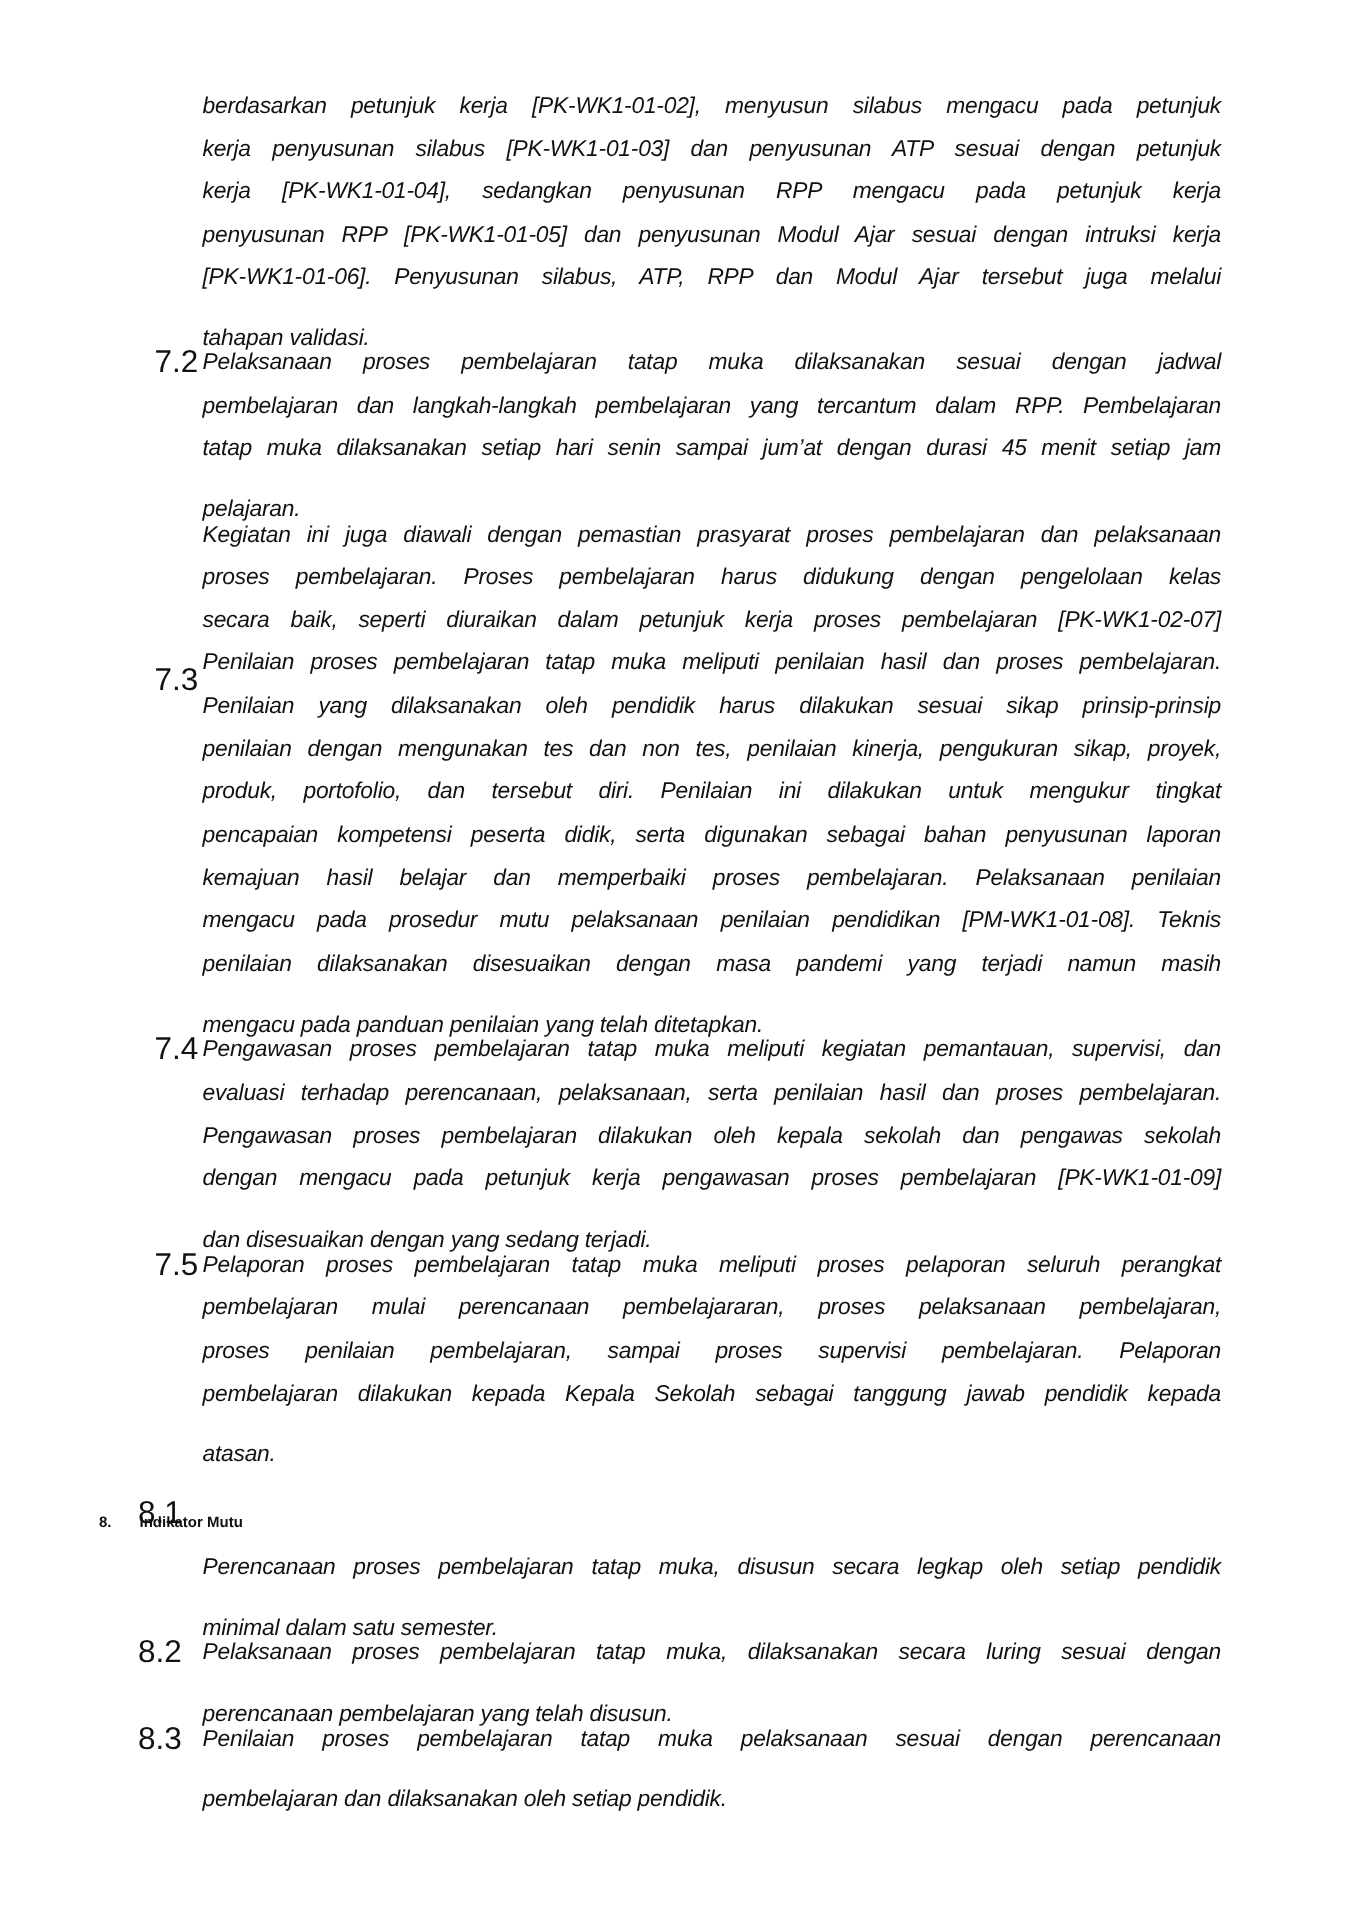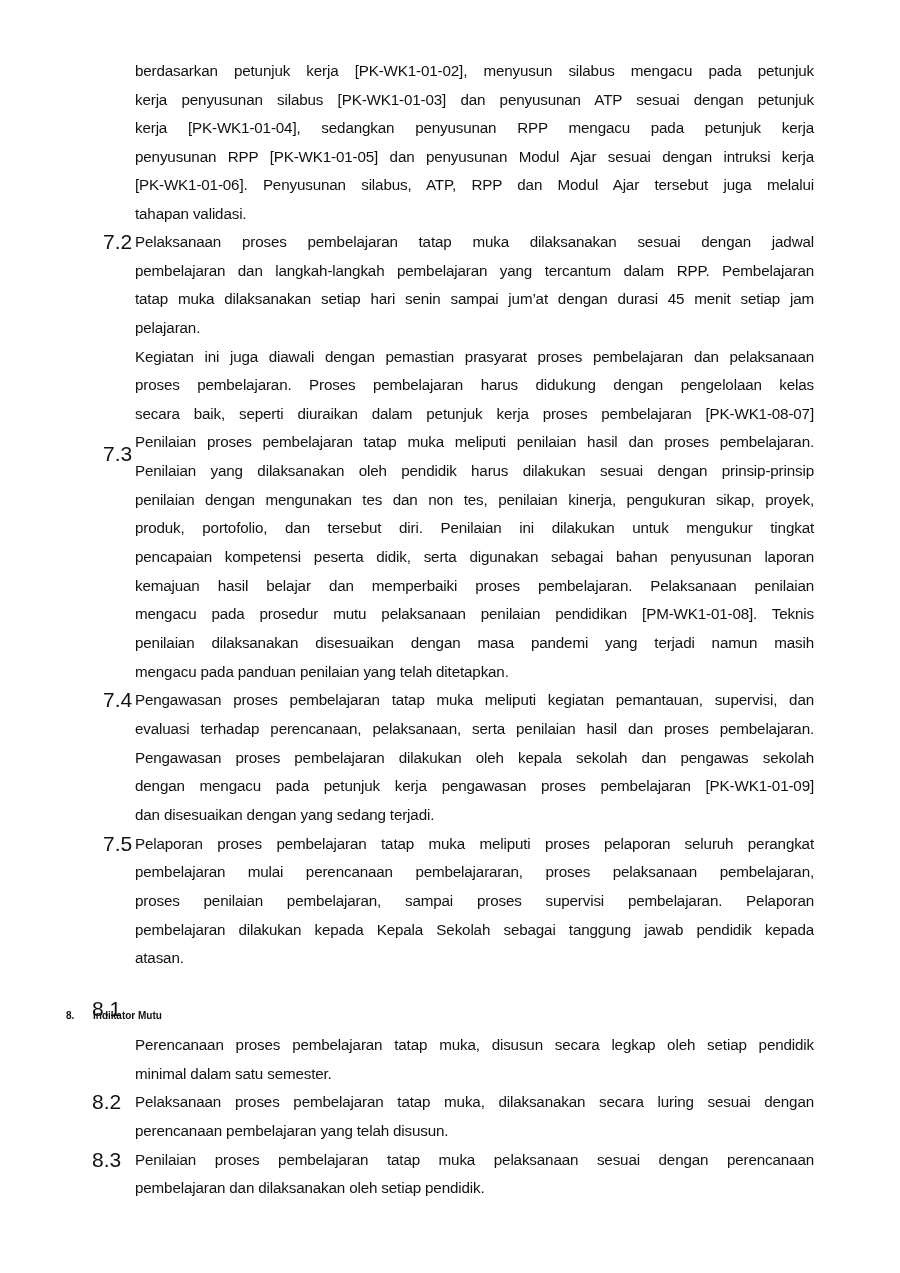--- a/index.html
+++ b/index.html
@@ -1,22 +1,22 @@
 <!DOCTYPE html>
 <html><head>
   <meta charset="utf-8">
   <style>
     html, body { margin: 0; padding: 0; background: #ffffff; }
     body { width: 900px; height: 1273px; position: relative; overflow: hidden;
            font-family: "Liberation Sans", sans-serif; color: #111111; }
     .page { position: absolute; left: 0; top: 0; width: 900px; height: 1273px; }
     .line { position: absolute; left: 135px; width: 679px; height: 20px;
             font-size: 15.2px; line-height: 20px; white-space: nowrap;
-            text-align: justify; text-align-last: justify; letter-spacing: -0.15px; }
-    .line.last { text-align-last: left; }
+            text-align: justify; text-align-last: justify; letter-spacing: -0.15px; font-style: italic; }
+    .line.last { text-align-last: left; margin-top: 12px; }
     .num { position: absolute; font-size: 21px; line-height: 20px; white-space: nowrap; }
     .heading { position: absolute; left: 66px; font-size: 10px; line-height: 20px; font-weight: bold; white-space: nowrap; }
     .heading .hn { display: inline-block; width: 27px; }
   </style>
 </head>
 <body>
 
 <div class="page">
 
   <div>
@@ -29,27 +29,27 @@
   </div>
 
   <div>
     <span class="num" style="left:103px; top:232px">7.2</span>
     <div class="line" style="top:232px">Pelaksanaan proses pembelajaran tatap muka dilaksanakan sesuai dengan jadwal</div>
     <div class="line" style="top:261px">pembelajaran dan langkah-langkah pembelajaran yang tercantum dalam RPP. Pembelajaran</div>
     <div class="line" style="top:289px">tatap muka dilaksanakan setiap hari senin sampai jum’at dengan durasi 45 menit setiap jam</div>
     <div class="line last" style="top:318px">pelajaran.</div>
     <div class="line" style="top:347px">Kegiatan ini juga diawali dengan pemastian prasyarat proses pembelajaran dan pelaksanaan</div>
     <div class="line" style="top:375px">proses pembelajaran. Proses pembelajaran harus didukung dengan pengelolaan kelas</div>
-    <div class="line" style="top:404px">secara baik, seperti diuraikan dalam petunjuk kerja proses pembelajaran [PK-WK1-08-07]</div>
+    <div class="line" style="top:404px">secara baik, seperti diuraikan dalam petunjuk kerja proses pembelajaran [PK-WK1-02-07]</div>
   </div>
 
   <div>
     <span class="num" style="left:103px; top:444px">7.3</span>
     <div class="line" style="top:432px">Penilaian proses pembelajaran tatap muka meliputi penilaian hasil dan proses pembelajaran.</div>
-    <div class="line" style="top:461px">Penilaian yang dilaksanakan oleh pendidik harus dilakukan sesuai dengan prinsip-prinsip</div>
+    <div class="line" style="top:461px">Penilaian yang dilaksanakan oleh pendidik harus dilakukan sesuai sikap prinsip-prinsip</div>
     <div class="line" style="top:490px">penilaian dengan mengunakan tes dan non tes, penilaian kinerja, pengukuran sikap,  proyek,</div>
     <div class="line" style="top:518px">produk, portofolio, dan tersebut diri. Penilaian ini dilakukan untuk mengukur tingkat</div>
     <div class="line" style="top:547px">pencapaian kompetensi peserta didik, serta digunakan sebagai bahan penyusunan laporan</div>
     <div class="line" style="top:576px">kemajuan hasil belajar dan memperbaiki proses pembelajaran. Pelaksanaan penilaian</div>
     <div class="line" style="top:604px">mengacu pada prosedur mutu pelaksanaan penilaian pendidikan [PM-WK1-01-08]. Teknis</div>
     <div class="line" style="top:633px">penilaian dilaksanakan disesuaikan dengan masa pandemi yang terjadi namun masih</div>
     <div class="line last" style="top:662px">mengacu pada panduan penilaian yang telah ditetapkan.</div>
   </div>
 
   <div>

